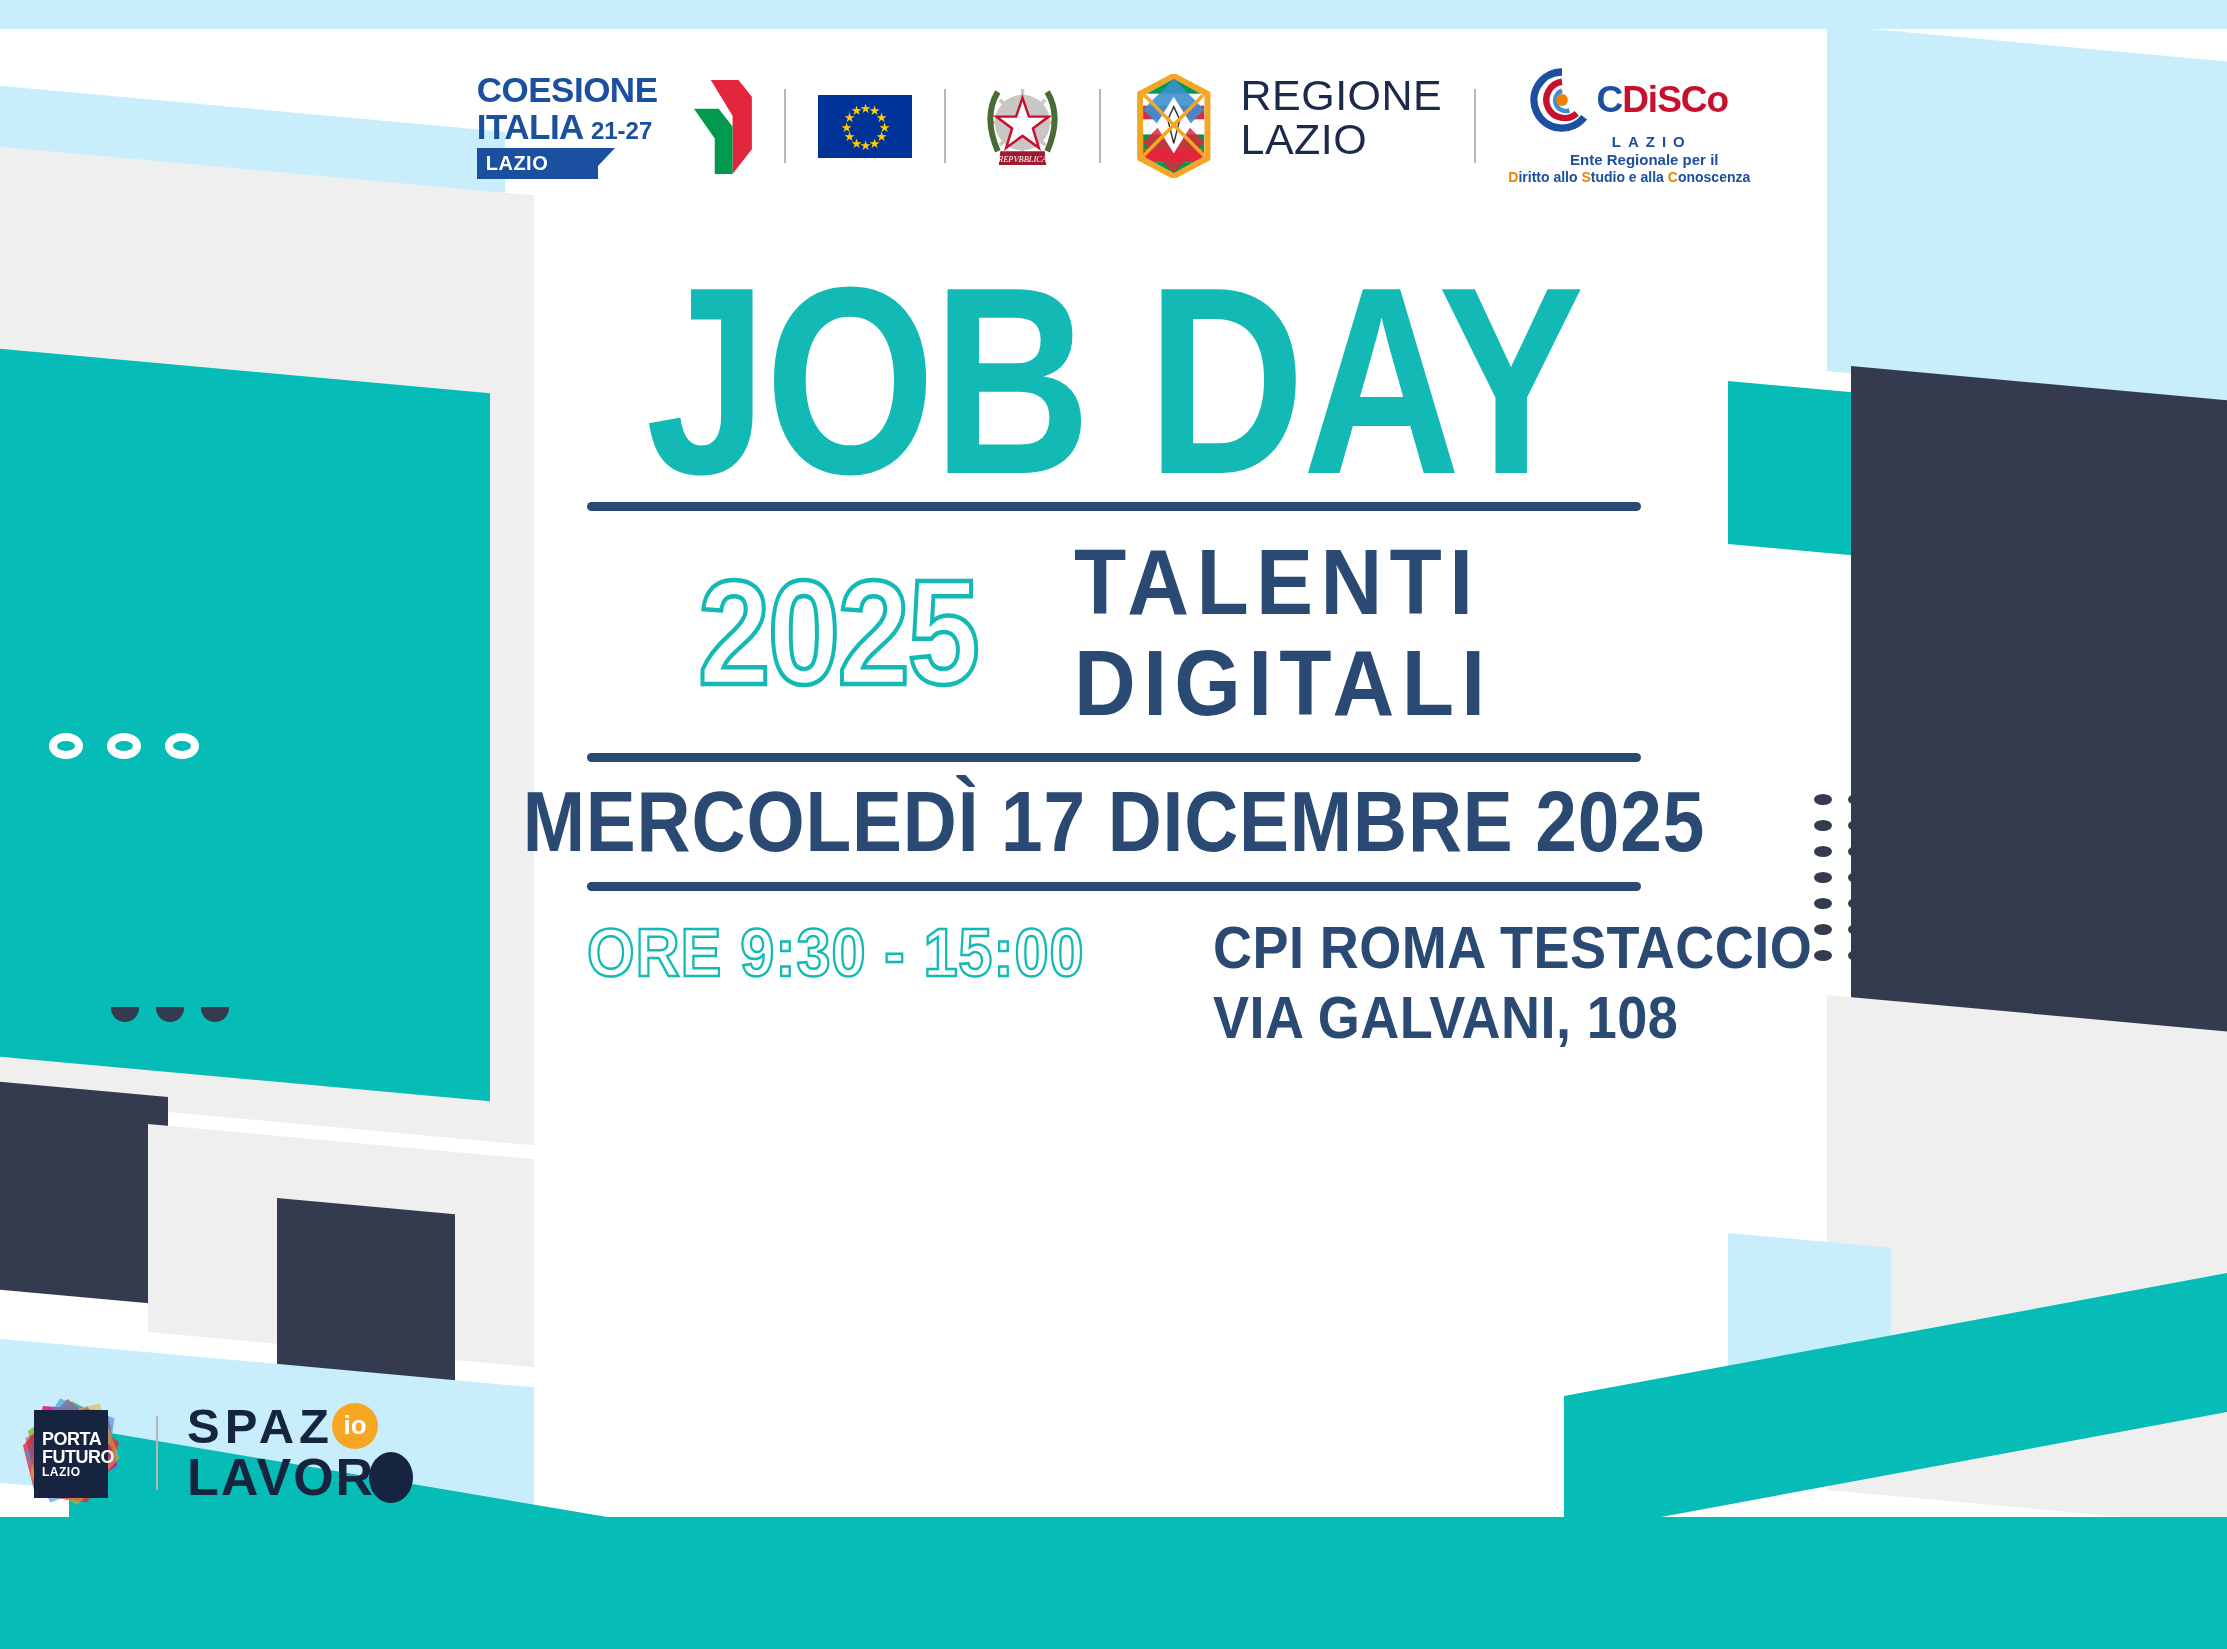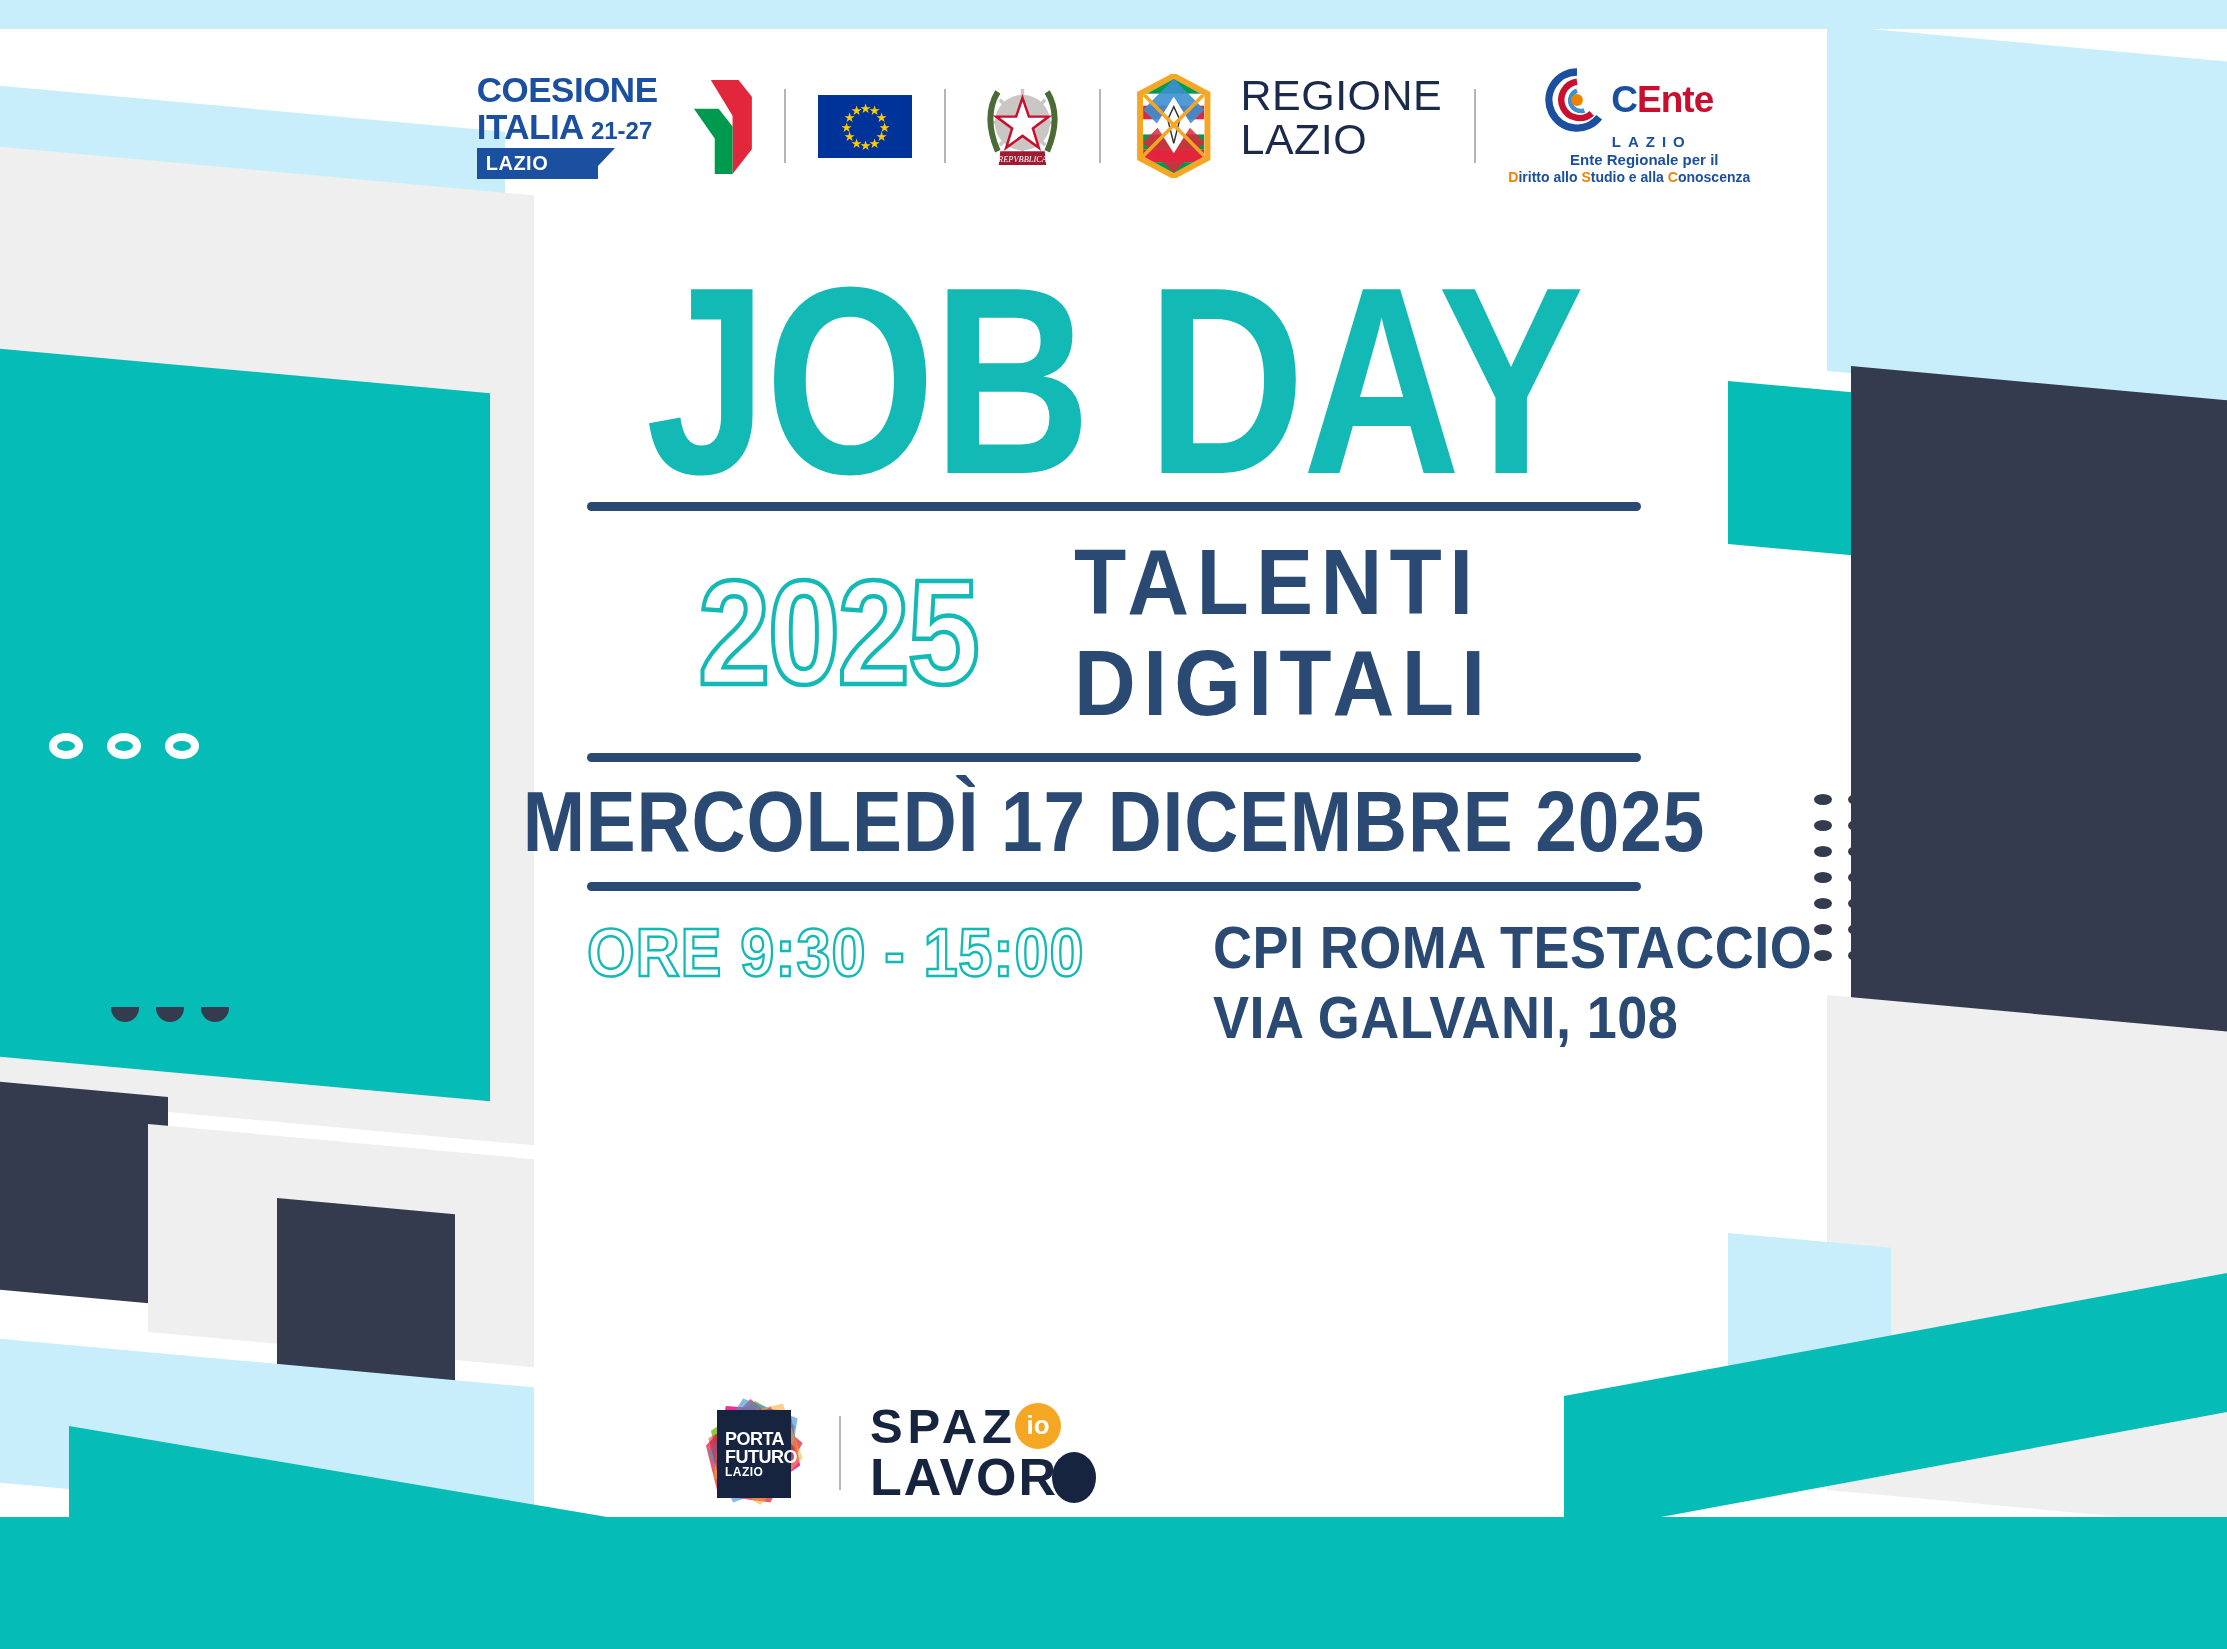--- a/index.html
+++ b/index.html
@@ -145,22 +145,22 @@
   .ore{font-size:68px;line-height:1;font-weight:bold;letter-spacing:1px;
        color:transparent;-webkit-text-stroke:2.5px #13b9b4;
        transform:scaleX(0.9);transform-origin:left top;white-space:nowrap;
        font-family:"Liberation Sans Narrow","Liberation Sans",sans-serif;padding-top:5px;}
   .venue{display:flex;flex-direction:column;}
   .venue div{font-size:60px;line-height:1.16;font-weight:bold;color:#2b4a73;letter-spacing:0.5px;
              transform:scaleX(0.9);transform-origin:left center;white-space:nowrap;
              font-family:"Liberation Sans Narrow","Liberation Sans",sans-serif;}
 
   
-  .footlogos{position:absolute;left:4px;top:1396px;width:1784px;z-index:7;
-             display:flex;align-items:center;justify-content:center;gap:29px;}
+  .footlogos{position:absolute;left:13px;top:1396px;width:1784px;z-index:7;
+             display:flex;align-items:center;gap:29px;}
   .pf{width:114px;height:114px;position:relative;}
   .pf-card{position:absolute;left:21px;top:14px;width:74px;height:88px;background:#16243f;
            display:flex;flex-direction:column;align-items:flex-start;justify-content:center;
            padding-left:8px;box-sizing:border-box;z-index:9;}
   .pf-card span{color:#fff;font-weight:bold;line-height:1.0;}
   .pf-p1{font-size:18px;letter-spacing:-0.5px;}
   .pf-p2{font-size:18px;letter-spacing:-0.5px;}
   .pf-p3{font-size:12px;letter-spacing:0.5px;}
   .pf-poly{position:absolute;opacity:0.95;}
   .vsep{width:2px;height:74px;background:#b6b6b6;}
@@ -333,21 +333,21 @@
     <div class="disco">
       <div class="disco-top">
         <div class="disco-rings">
           <svg viewBox="0 0 130 130" width="64" height="64" aria-hidden="true">
             <path d="M65 8 A57 57 0 1 0 110 100" stroke="#1b4fa0" stroke-width="15" fill="none"></path>
             <path d="M65 28 A37 37 0 1 0 95 92" stroke="#c8102e" stroke-width="13" fill="none"></path>
             <path d="M65 46 A19 19 0 1 0 80 86" stroke="#3d8fd1" stroke-width="9" fill="none"></path>
             <circle cx="65" cy="65" r="12" fill="#ef8200"></circle>
           </svg>
         </div>
-        <div class="disco-word"><span class="d-blue">C</span><span>Ente</span></div>
+        <div class="disco-word"><span class="d-blue">C</span><span>DiSCo</span></div>
       </div>
       <div class="disco-lazio">LAZIO</div>
       <div class="disco-ente">Ente Regionale per il</div>
       <div class="disco-dir" id="discodir"><span class="o">D</span><span>iritto allo </span><span class="o">S</span><span>tudio e alla </span><span class="o">C</span><span>onoscenza</span></div>
     </div>
   </div>
 
   <div class="main">
 
     <div class="jobday">JOB DAY</div>

